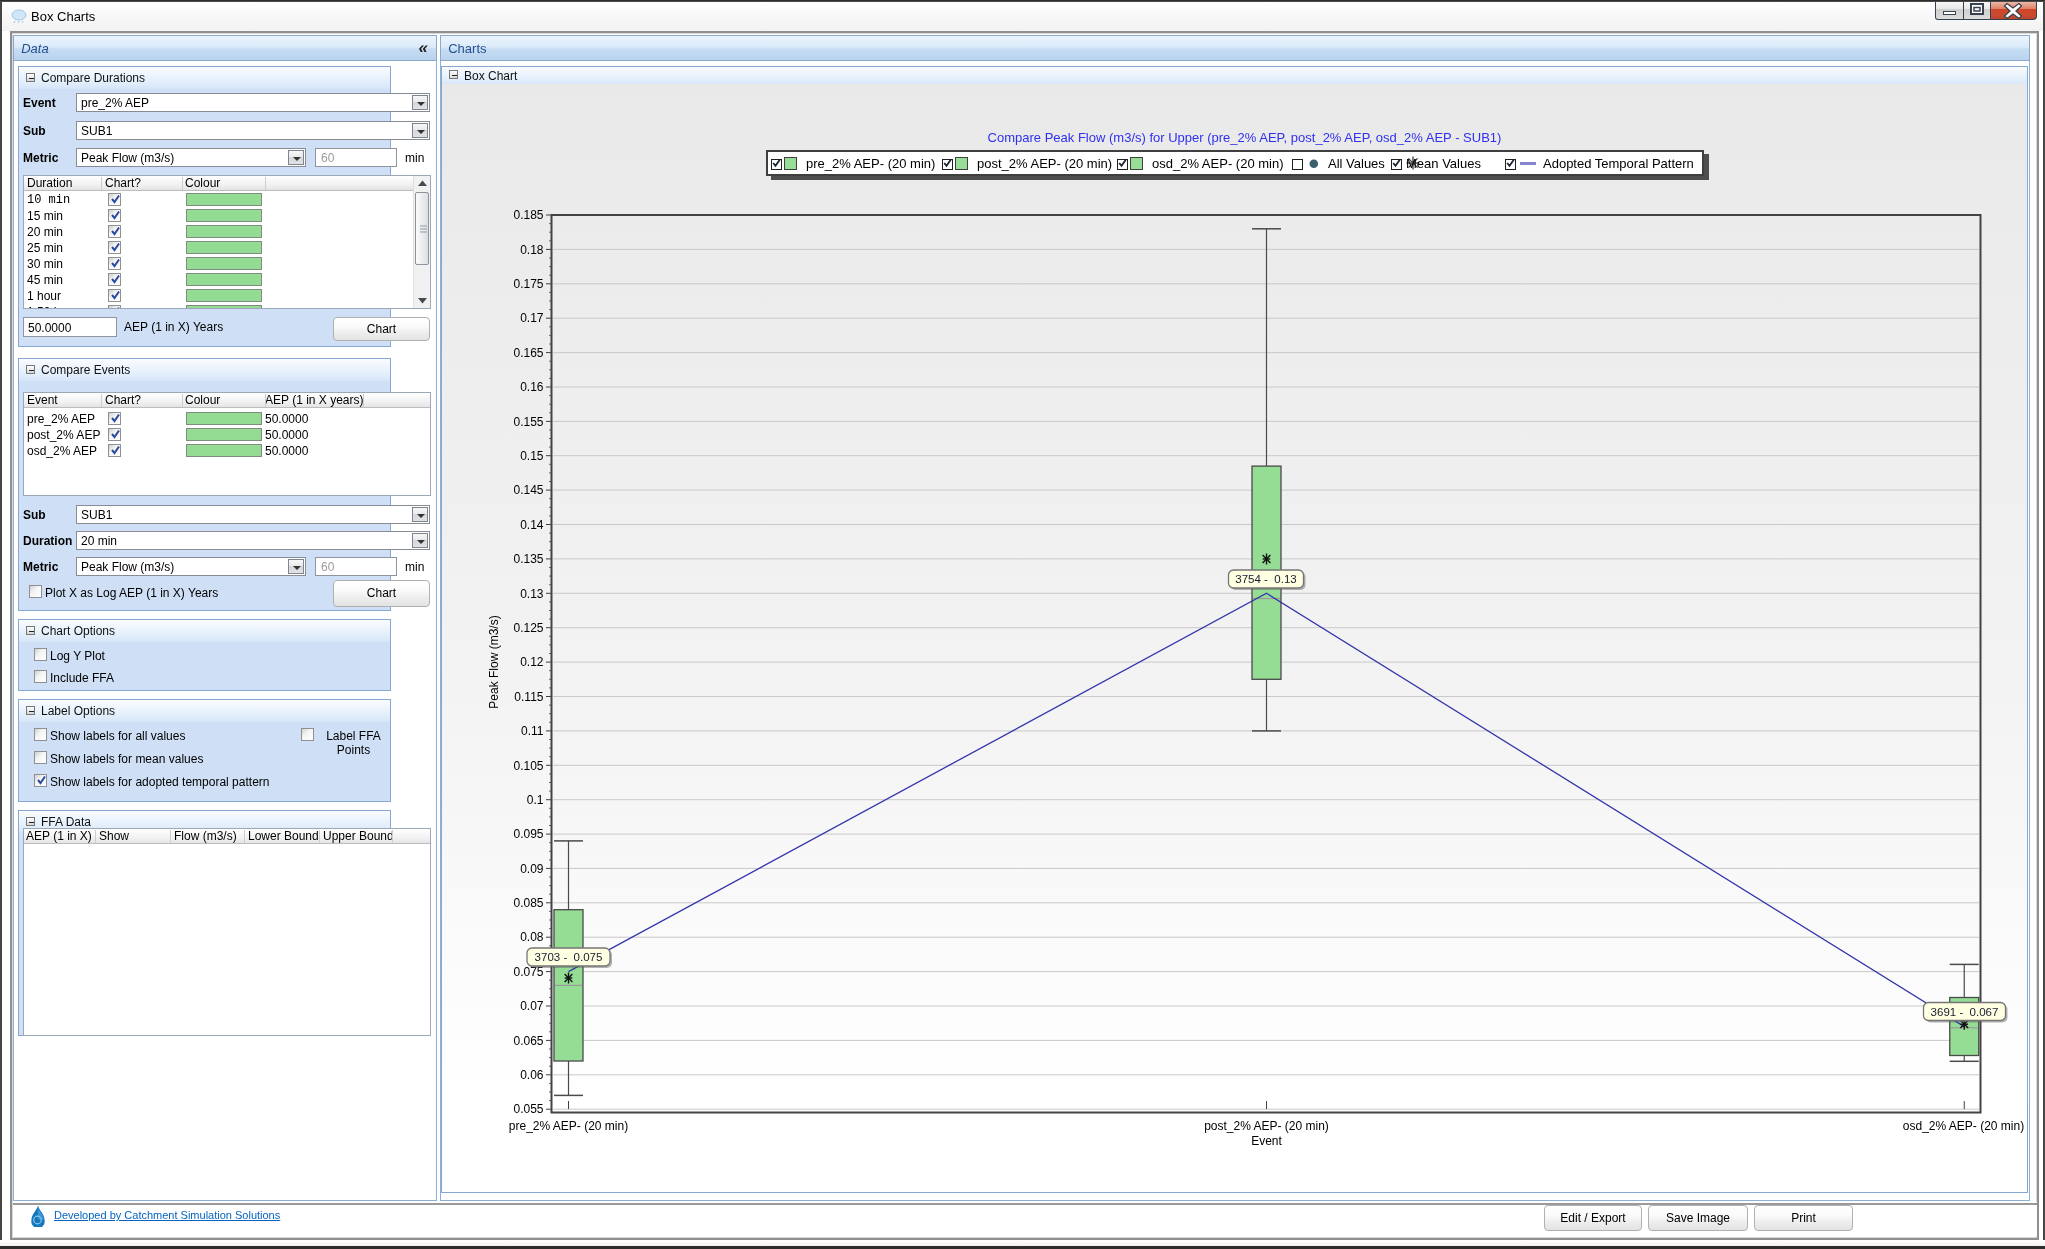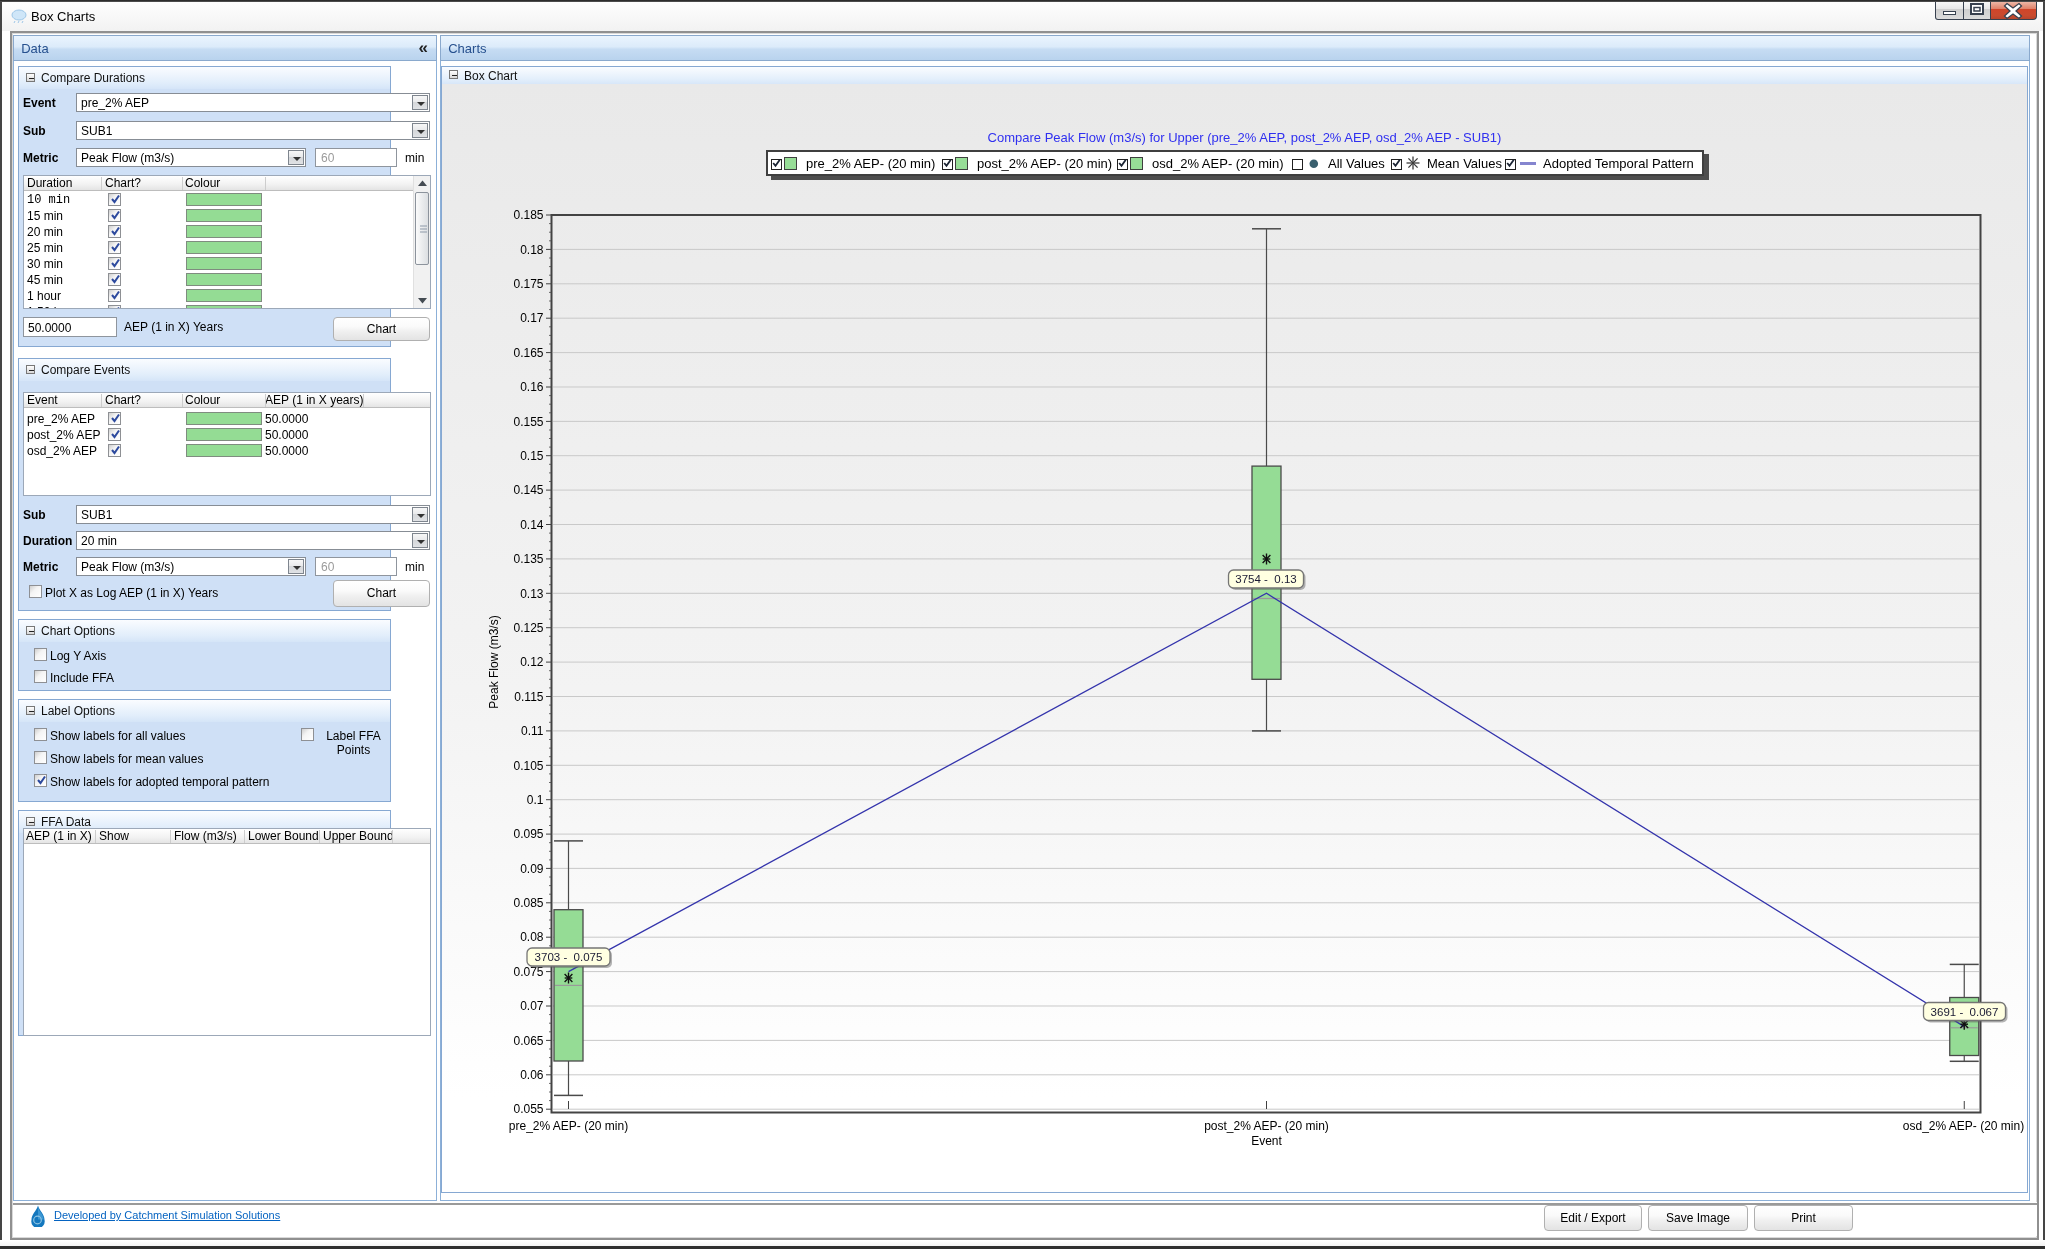--- a/index.html
+++ b/index.html
@@ -78,21 +78,21 @@
     <ellipse cx="9" cy="8" rx="7" ry="5" fill="#cfe6f8" stroke="#9ec7e8"></ellipse>
     <line x1="5" y1="14" x2="4" y2="16" stroke="#9ec7e8"></line>
     <line x1="9" y1="14" x2="8" y2="16" stroke="#9ec7e8"></line>
     <line x1="13" y1="14" x2="12" y2="16" stroke="#9ec7e8"></line>
   </svg>
 <div class="abs" id="frame"></div>
 <div class="abs" id="leftline"></div>
 <div class="abs" id="rightline"></div>
 
 <div class="abs" style="left:13px;top:35px;width:424px;height:1166px;background:#fff;border:1px solid #8cb0d8;"></div>
-<div class="abs phdr" style="left:13px;top:35px;width:424px;">&nbsp;&nbsp;Data<span style="position:absolute;right:8px;top:-1px;color:#222;font-weight:bold;font-size:17px;">«</span></div>
+<div class="abs phdr" style="left:13px;top:35px;width:424px;font-style:italic;">&nbsp;&nbsp;Data<span style="position:absolute;right:8px;top:-1px;color:#222;font-weight:bold;font-size:17px;">«</span></div>
 
 <div class="abs" style="left:440px;top:35px;width:1590px;height:1166px;background:#fff;border:1px solid #8cb0d8;"></div>
 <div class="abs phdr" style="left:440px;top:35px;width:1590px;">&nbsp;&nbsp;Charts</div>
 
 <div class="abs" style="left:441px;top:66px;width:1587px;height:1127px;border:1px solid #86a8d2;background:#fff;">
   <div class="ghdr" style="height:18px;">
       <span class="gh-ico" style="top:3px;"></span>
       <span class="gh-txt" style="top:2px;">Box Chart</span>
     </div>
 </div>
@@ -483,21 +483,21 @@
  <div class="abs" style="left:26px;top:227px;font-size:12px;">Plot X as Log AEP (1 in X) Years</div>
  <div class="abs wbtn" style="left:314px;top:221px;width:97px;height:27px;line-height:25px;">Chart</div>
 </div>
 
 <div class="abs grp" style="top:619px;height:72px;">
  <div class="ghdr">
       <span class="gh-ico"></span>
       <span class="gh-txt">Chart Options</span>
     </div>
  <div class="cb" style="left:15px;top:28px;"></div>
- <div class="abs" style="left:31px;top:29px;font-size:12px;">Log Y Axis</div>
+ <div class="abs" style="left:31px;top:29px;font-size:12px;">Log Y Plot</div>
  <div class="cb" style="left:15px;top:50px;"></div>
  <div class="abs" style="left:31px;top:51px;font-size:12px;">Include FFA</div>
 </div>
 
 <div class="abs grp" style="top:699px;height:103px;text-align:center;">
  <div class="ghdr">
       <span class="gh-ico"></span>
       <span class="gh-txt">Label Options</span>
     </div>
  <div class="cb" style="left:15px;top:28px;"></div>
@@ -569,21 +569,21 @@
       </svg>
     </div>
  <svg class="abs" style="left:637px;top:3px;" width="16" height="16">
       <g stroke="#3c3c3c" stroke-width="1.3">
         <line x1="8" y1="1.5" x2="8" y2="14.5"></line>
         <line x1="1.5" y1="8" x2="14.5" y2="8"></line>
         <line x1="3.4" y1="3.4" x2="12.6" y2="12.6"></line>
         <line x1="12.6" y1="3.4" x2="3.4" y2="12.6"></line>
       </g>
     </svg>
- <div class="abs lgt" style="left:659px;">Mean Values</div>
+ <div class="abs lgt" style="left:638px;">Mean Values</div>
  <div class="lgcb" style="left:737px;">
       <svg width="11" height="11" viewBox="0 0 11 11">
         <path d="M2.2 5 L4.5 7.8 L8.8 1.8" fill="none" stroke="#1b2433" stroke-width="1.8"></path>
       </svg>
     </div>
  <svg class="abs" style="left:751px;top:7px;" width="20" height="10">
       <line x1="1" y1="4.5" x2="17" y2="4.5" stroke="#8585cf" stroke-width="3"></line>
     </svg>
  <div class="abs lgt" style="left:775px;">Adopted Temporal Pattern</div>
 </div>

